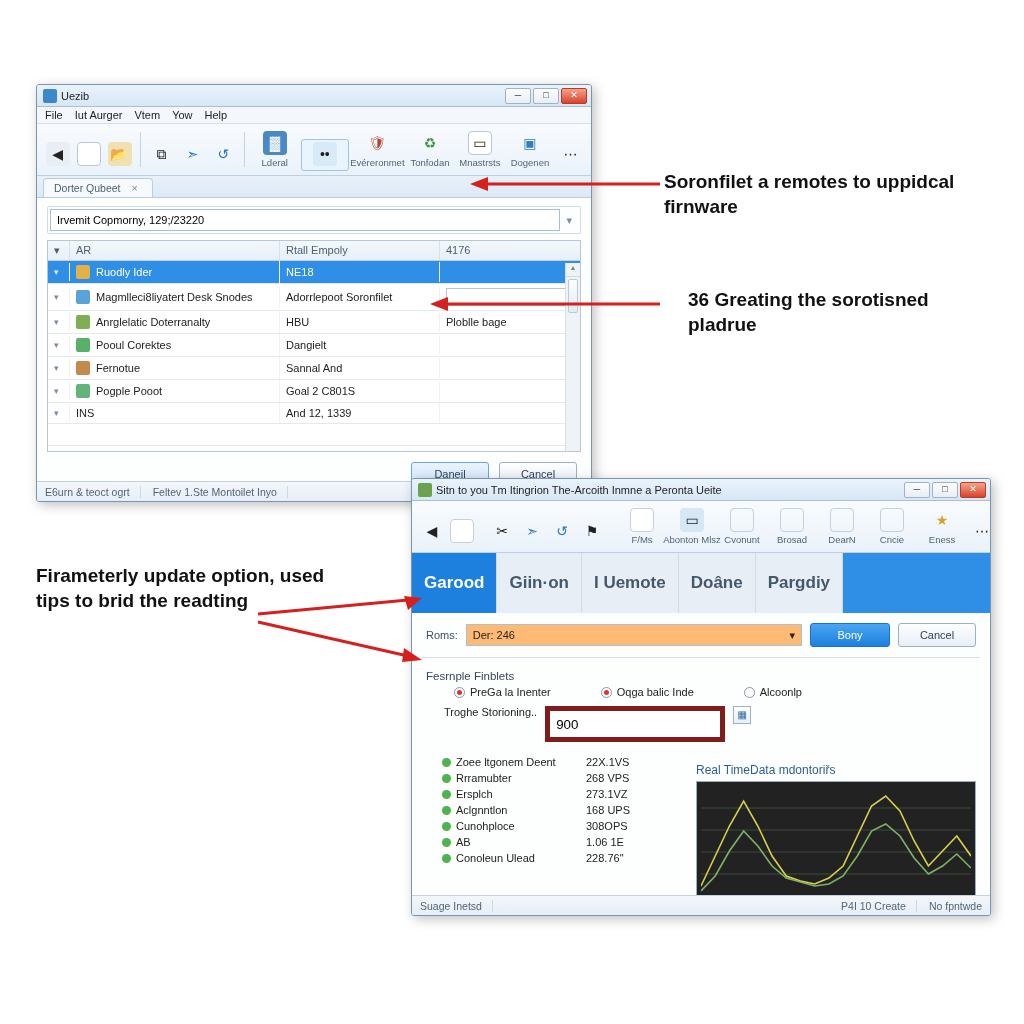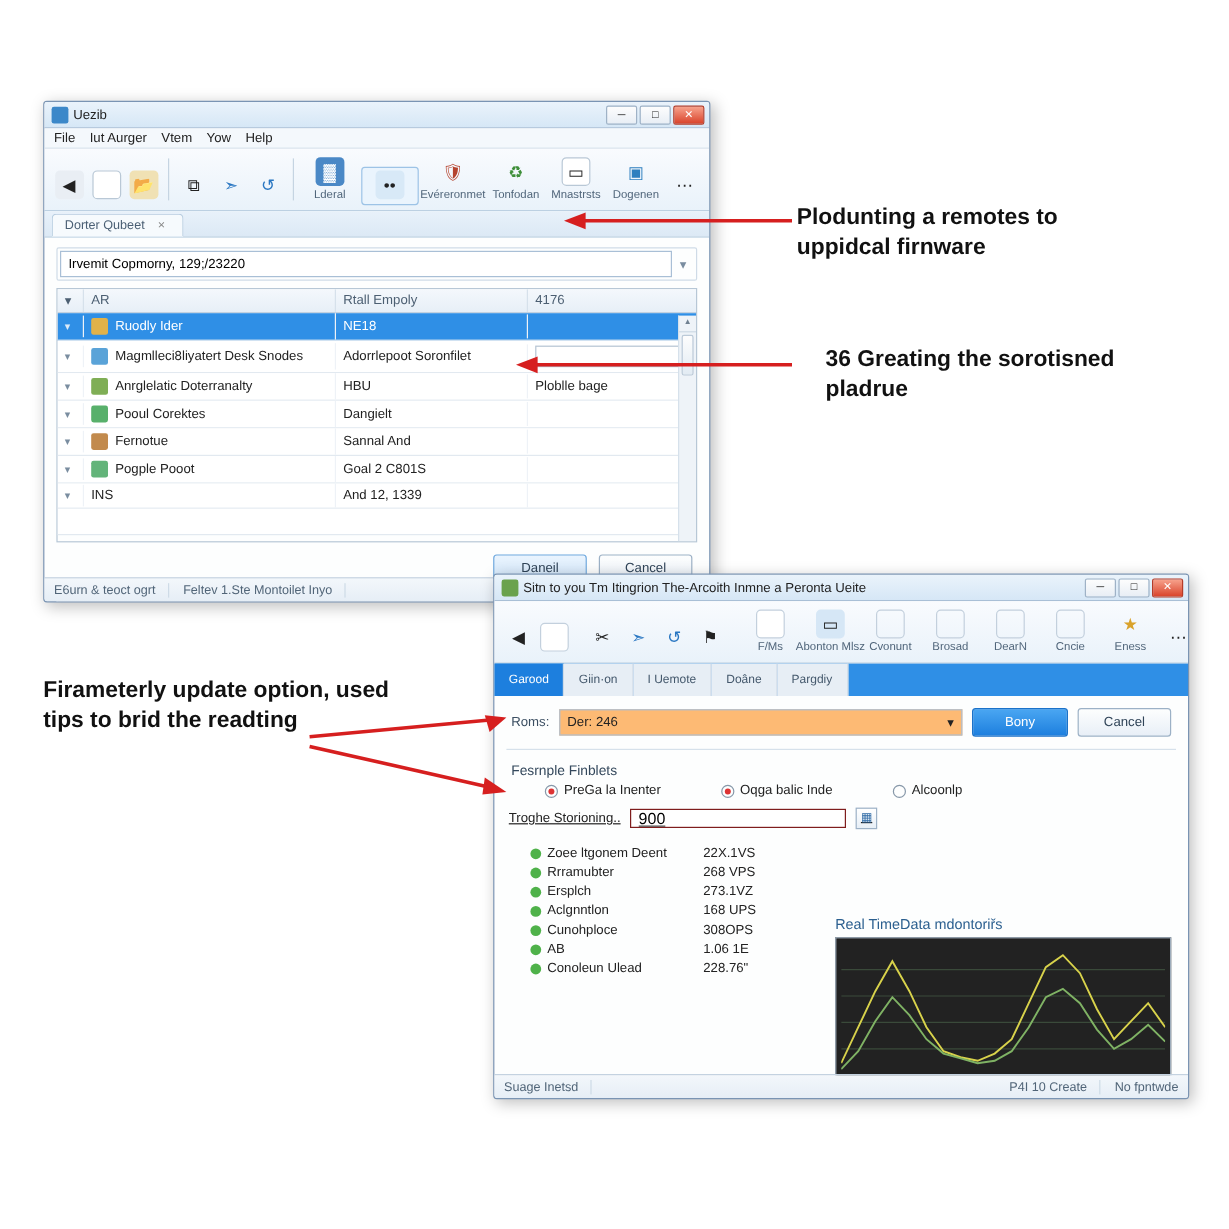--- a/index.html
+++ b/index.html
@@ -128,21 +128,21 @@
   .hscroll{height:14px;margin:0 10px;border:1px solid #c5d3e0;background:#eef3f8;border-top:none;}
   
   .statusbar{
     position:absolute;left:0;right:0;bottom:0;height:20px;
     border-top:1px solid #c4d2e0;background:linear-gradient(#f3f7fb,#e6eef6);
     display:flex;align-items:center;gap:12px;padding:0 8px;font-size:10.5px;color:#516578;
   }
   .statusbar .cell{border-right:1px solid #cedbe7;padding-right:10px;}
   
   .tabs2{display:flex;gap:0;padding:0;margin:0 0 0 0;background:#2f8fe6;}
-  .tab2{padding:8px 12px;font-size:10px;background:#e7eef5;border-right:1px solid #cfdbe7;color:#44586c;}
+  .tab2{padding:20px 12px;font-size:17px;background:#e7eef5;border-right:1px solid #cfdbe7;color:#44586c;font-weight:bold;}
   .tab2.active{background:#1d7fde;color:#fff;}
   .form-row{display:flex;align-items:center;gap:8px;margin:10px 14px;}
   .form-row label{font-size:11px;color:#3c4f62;}
   .form-row .combo{flex:1;height:22px;border:1px solid #adbfd1;background:#fdba74;display:flex;align-items:center;padding:0 6px;justify-content:space-between;}
   .section-title{font-size:11.5px;color:#34485c;margin:12px 14px 4px;}
   .radios{display:flex;gap:22px;margin:4px 14px 8px;}
   .radio{display:flex;align-items:center;gap:5px;font-size:11px;padding-left:28px;}
   .radio .dot{width:11px;height:11px;border:1px solid #8798a9;border-radius:50%;display:flex;align-items:center;justify-content:center;}
   .radio .dot.filled::after{content:"";width:5px;height:5px;border-radius:50%;background:#d33;}
   .valtable{margin:6px 0 0 30px;font-size:11px;}
@@ -154,23 +154,23 @@
   .chartbox .ct{font-size:12px;color:#2b5f8f;margin-bottom:4px;}
   .chart{
     width:100%;height:120px;border:1px solid #9eadbc;background:#222;padding:4px;
   }
   .chart svg line.g{stroke:#3a4a3a;stroke-width:1;}
   .chart svg polyline{fill:none;stroke:#d8d24b;stroke-width:1.6;}
   .chart svg polyline.b{stroke:#7fb264;}
   .warn{color:#8a6d1d;font-size:10.5px;margin-top:4px;display:flex;align-items:center;gap:4px;}
   .warn::before{content:"⚠";color:#d2a626;}
   .smallfield{
-    display:flex;align-items:center;gap:8px;margin:6px 12px;text-decoration:underline;
-  }
-  .smallfield input{width:180px;height:16px;border:1px solid #7f1d1d;padding:0 6px;}
+    display:flex;align-items:flex-start;gap:8px;margin:6px 32px;
+  }
+  .smallfield input{width:180px;height:36px;border:5px solid #7f1d1d;padding:0 6px;}
   .cal{width:18px;height:18px;border:1px solid #9cb1c6;background:linear-gradient(#fff,#e7eff7);font-size:10px;text-align:center;line-height:16px;color:#2e6aa6;}
   
   .callout{
     position:absolute;font-size:19px;font-weight:600;color:#111;line-height:1.3;
     max-width:300px;
   }
   .arrow{position:absolute;overflow:visible;}
   .arrow line{stroke:#d61f1f;stroke-width:3;}
   .arrow polygon{fill:#d61f1f;}
 </style>
@@ -533,21 +533,21 @@
       </div>
   </div>
 
   <div class="statusbar">
     <span class="cell">Suage Inetsd</span>
     <span style="margin-left:auto" class="cell">P4I 10 Create</span>
     <span>No fpntwde</span>
   </div>
 </div>
 
-<div class="callout" style="left:664px;top:170px;">Plodunting a remotes to uppidcal firnware</div>
+<div class="callout" style="left:664px;top:170px;">Soronfilet a remotes to uppidcal firnware</div>
 <div class="callout" style="left:688px;top:288px;">36 Greating the sorotisned pladrue</div>
 <div class="callout" style="left:36px;top:564px;">Firameterly update option, used tips to brid the readting</div>
 
 <svg class="arrow" style="left:470px;top:174px;" width="190" height="20">
   <line x1="190" y1="10" x2="14" y2="10"></line>
     <polygon points="0,10 18,3 18,17"></polygon>
 </svg>
 <svg class="arrow" style="left:430px;top:294px;" width="230" height="20">
   <line x1="230" y1="10" x2="14" y2="10"></line>
     <polygon points="0,10 18,3 18,17"></polygon>

